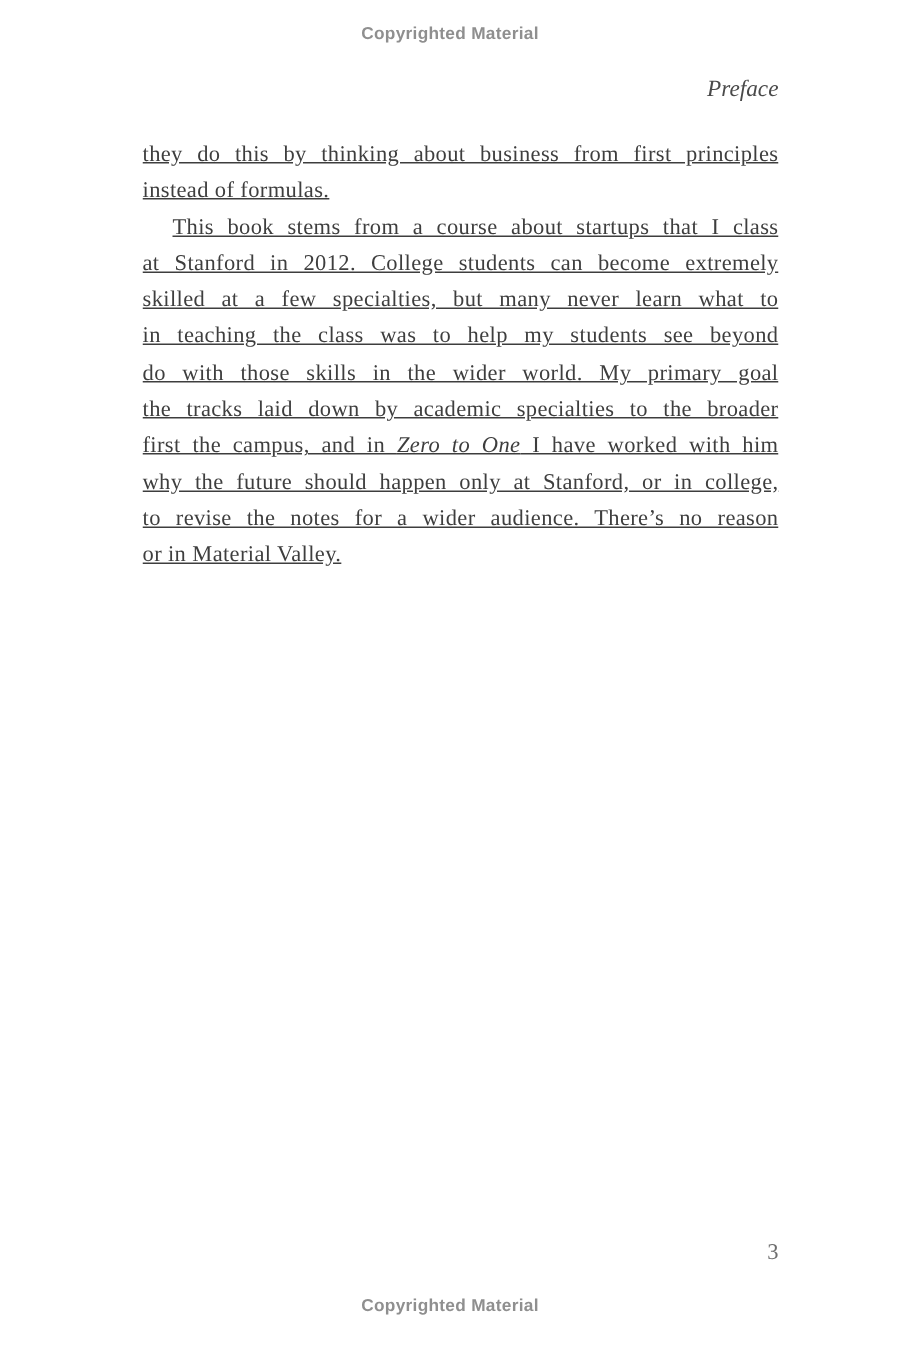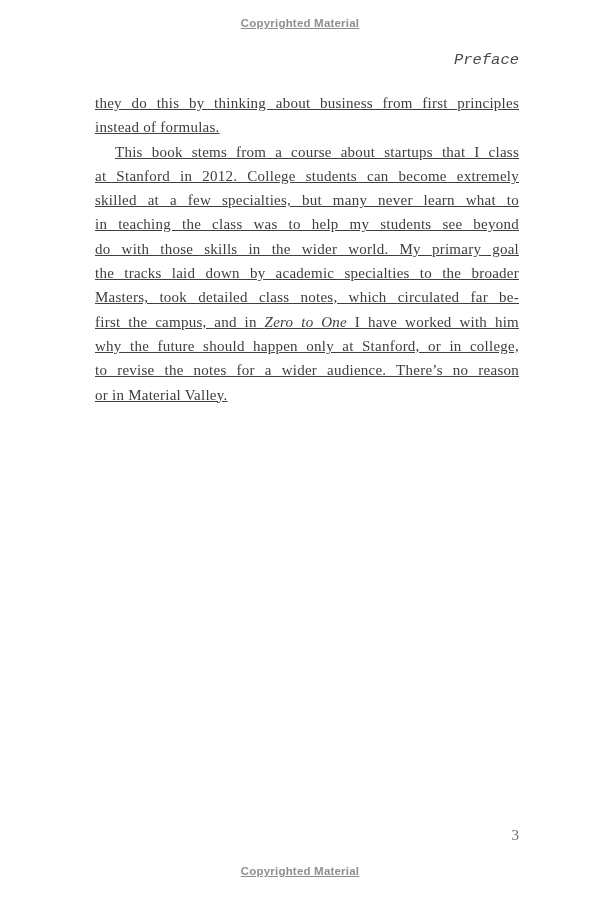--- a/index.html
+++ b/index.html
@@ -18,34 +18,32 @@
   .notice {
     position: absolute;
     left: 0;
     width: 600px;
     text-align: center;
     font-family: "Liberation Sans", "DejaVu Sans", sans-serif;
     font-weight: bold;
     font-size: 11.5px;
     letter-spacing: 0.2px;
     color: #8f8f8f;
-    text-decoration: underline;
   }
   .notice-top { top: 17px; }
   .notice-bottom { top: 865px; }
   .running-header {
     position: absolute;
     top: 51px;
     left: 95px;
     width: 424px;
     text-align: right;
     font-style: italic;
     font-size: 15.5px;
     color: #4a4a4a;
-    font-family: Liberation Mono, monospace;
   }
   .body-text {
     position: absolute;
     top: 91px;
     left: 95px;
     width: 424px;
     font-size: 15px;
     color: #3e3e3e;
     letter-spacing: 0.25px;
   }
@@ -97,21 +95,20 @@
         <div class="line"><span class="seg-normal">they do this by thinking about business from first principles</span></div>
         <div class="line last"><span class="seg-normal">instead of formulas.</span></div>
       </div>
       <div>
         <div class="line indent"><span class="seg-normal">This book stems from a course about startups that I class</span></div>
         <div class="line"><span class="seg-normal">at Stanford in 2012. College students can become extremely</span></div>
         <div class="line"><span class="seg-normal">skilled at a few specialties, but many never learn what to</span></div>
         <div class="line"><span class="seg-normal">in teaching the class was to help my students see beyond</span></div>
         <div class="line"><span class="seg-normal">do with those skills in the wider world. My primary goal</span></div>
         <div class="line"><span class="seg-normal">the tracks laid down by academic specialties to the broader</span></div>
-        <div class="line"><span class="seg-normal">Masters, took detailed class notes, which circulated far be-</span></div>
         <div class="line"><span class="seg-normal">first the campus, and in </span><span class="seg-italic">Zero to One</span><span class="seg-normal"> I have worked with him</span></div>
         <div class="line"><span class="seg-normal">why the future should happen only at Stanford, or in college,</span></div>
         <div class="line"><span class="seg-normal">to revise the notes for a wider audience. There’s no reason</span></div>
         <div class="line last"><span class="seg-normal">or in Material Valley.</span></div>
       </div>
     </div>
 
   <div class="page-number">3</div>
 
   <div class="notice notice-bottom">Copyrighted Material</div>

